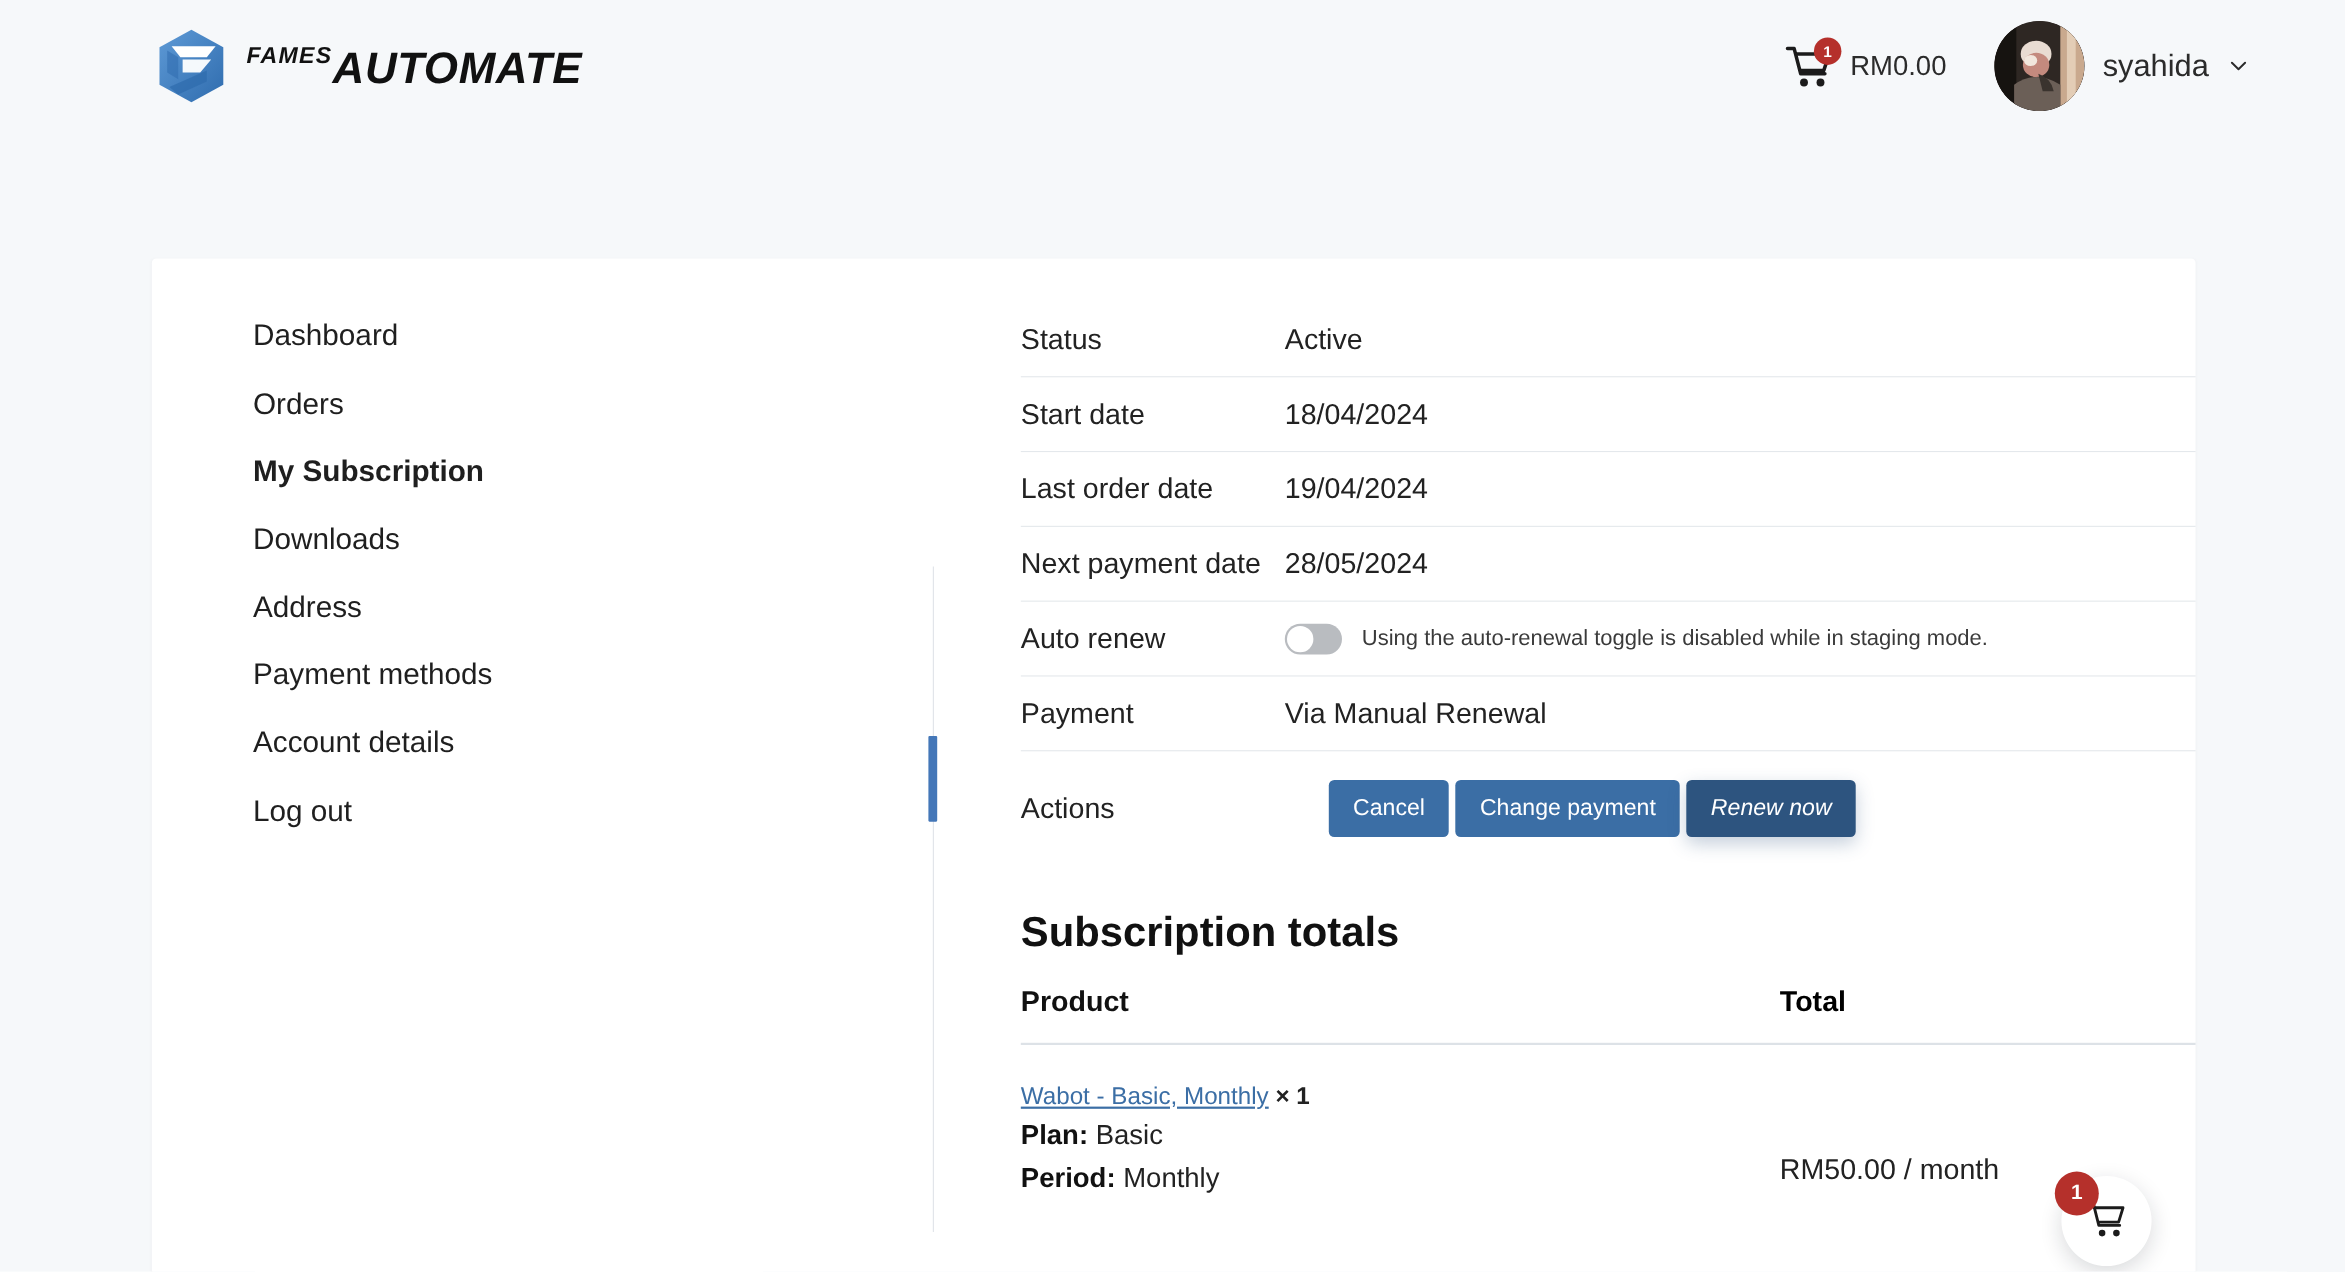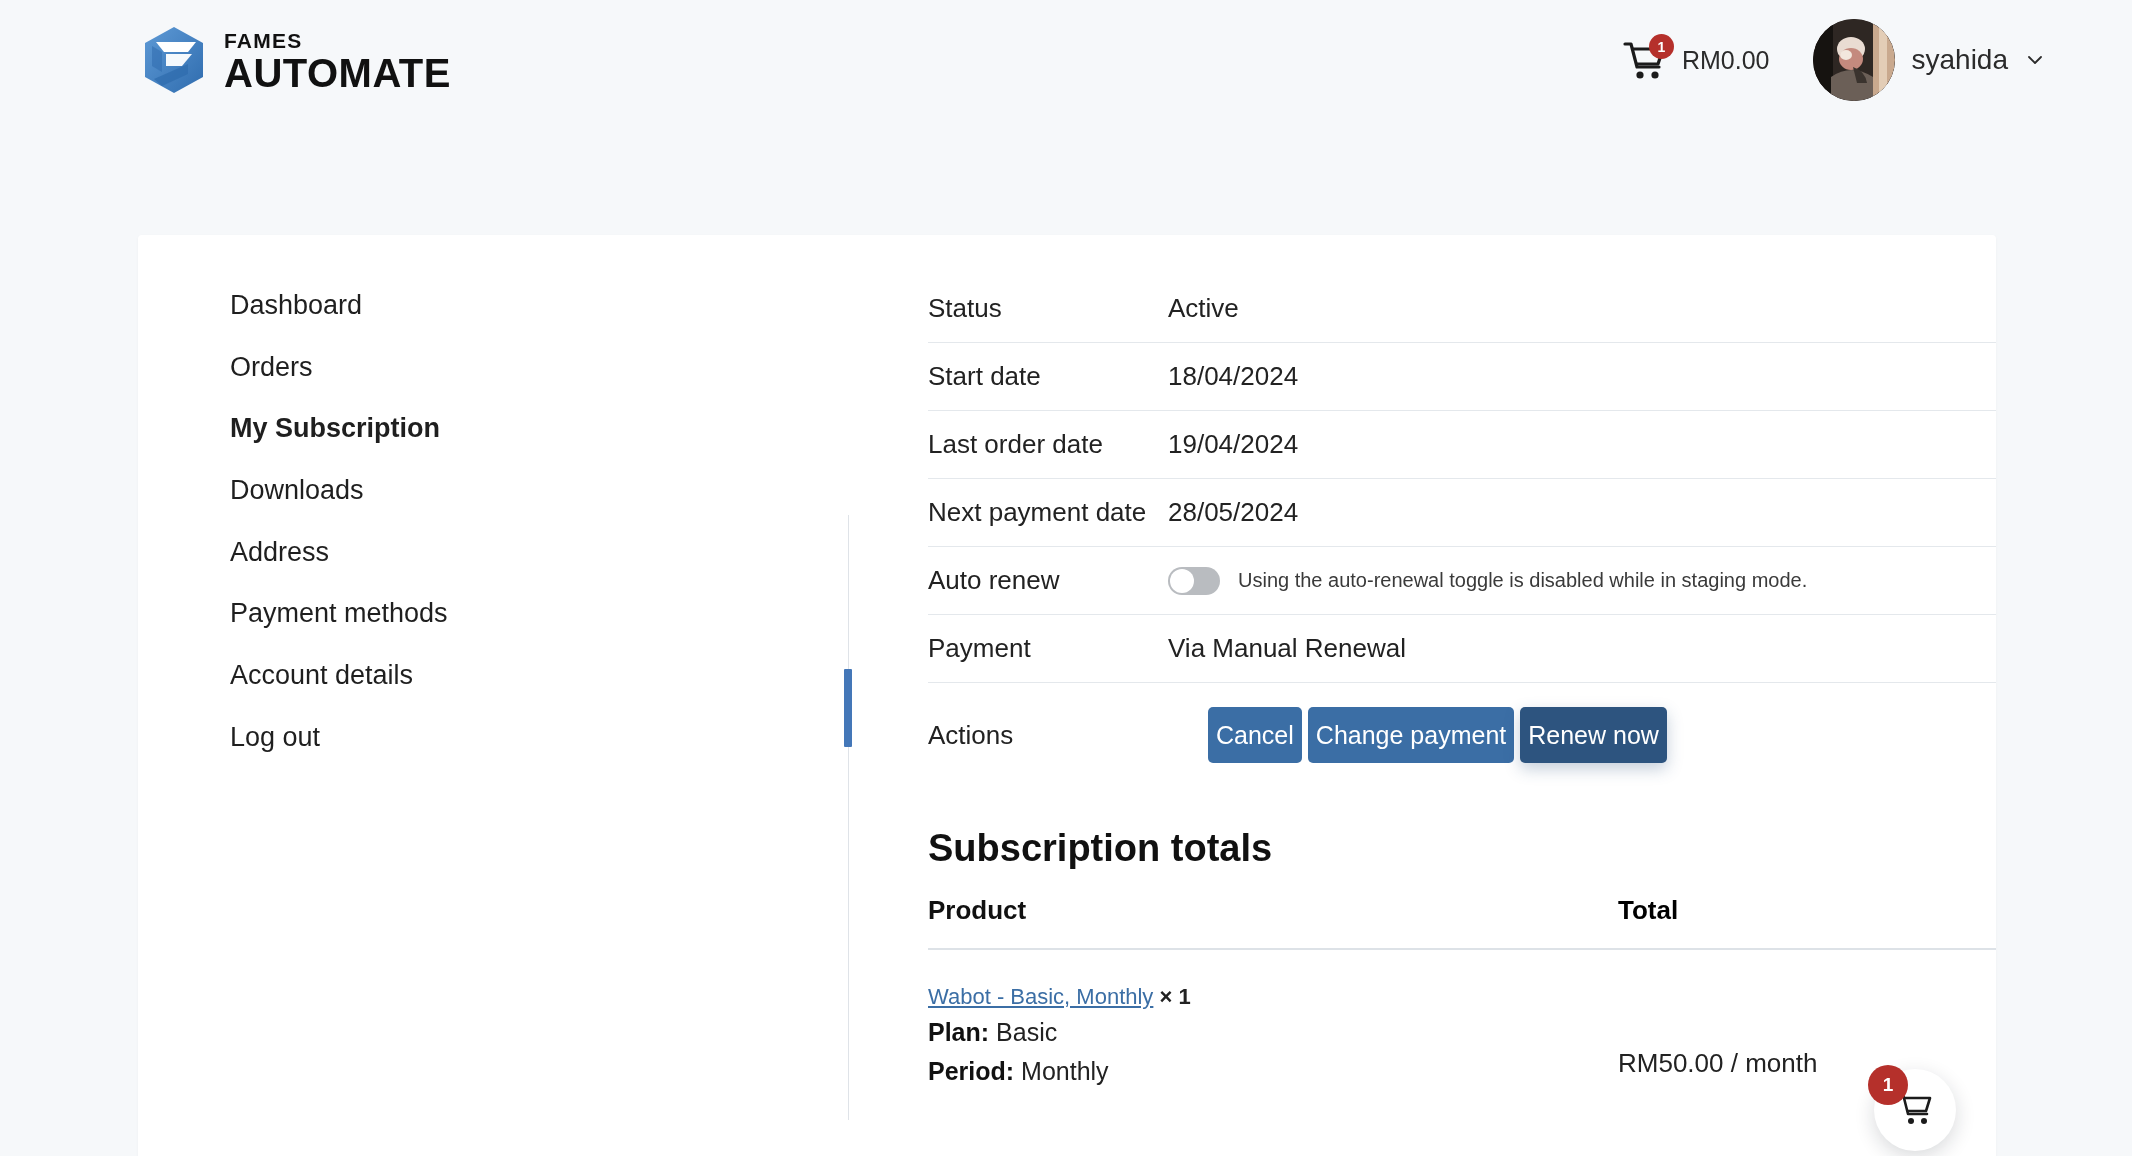--- a/index.html
+++ b/index.html
@@ -21,21 +21,21 @@
     width: 2132px;
     height: 120px;
     display: flex;
     align-items: center;
     justify-content: space-between;
     padding: 0 88px 0 138px;
   }
 
   .brand { display: flex; align-items: center; gap: 14px; }
   .brand-mark { width: 72px; height: 72px; position: relative; flex: 0 0 auto; }
-  .brand-words { display: flex; flex-direction: column; line-height: 1; margin-top: 2px; }
+  .brand-words { display: flex; flex-direction: row; line-height: 1; margin-top: 2px; font-style: italic; }
   .brand-fames {
     font-size: 21px;
     font-weight: bold;
     letter-spacing: 1.2px;
     color: #111;
   }
   .brand-automate {
     font-size: 40px;
     font-weight: bold;
     letter-spacing: 0.5px;
@@ -164,33 +164,34 @@
     top: 2px; left: 2px;
     width: 24px; height: 24px;
     border-radius: 50%;
     background: #fff;
   }
   .toggle-note { font-size: 20px; color: #3a3a3a; }
 
   .action-buttons { display: flex; align-items: center; gap: 6px; }
   .btn {
     font-family: "Liberation Sans", sans-serif;
-    font-size: 25px;
+    font-size: 21px;
     color: #ffffff;
     background: #3b6ea5;
     border: none;
     border-radius: 5px;
-    padding: 13px 8px;
+    padding: 13px 22px;
     cursor: pointer;
     line-height: 1.2;
     white-space: nowrap;
   }
   .btn--hover {
     background: #2d547f;
     box-shadow: 0 6px 16px rgba(45,84,127,0.28);
+    font-style: italic;
   }
 
   
   .totals-heading {
     position: absolute;
     left: 790px; top: 560px;
     font-size: 38px;
     font-weight: bold;
     color: #111;
   }

